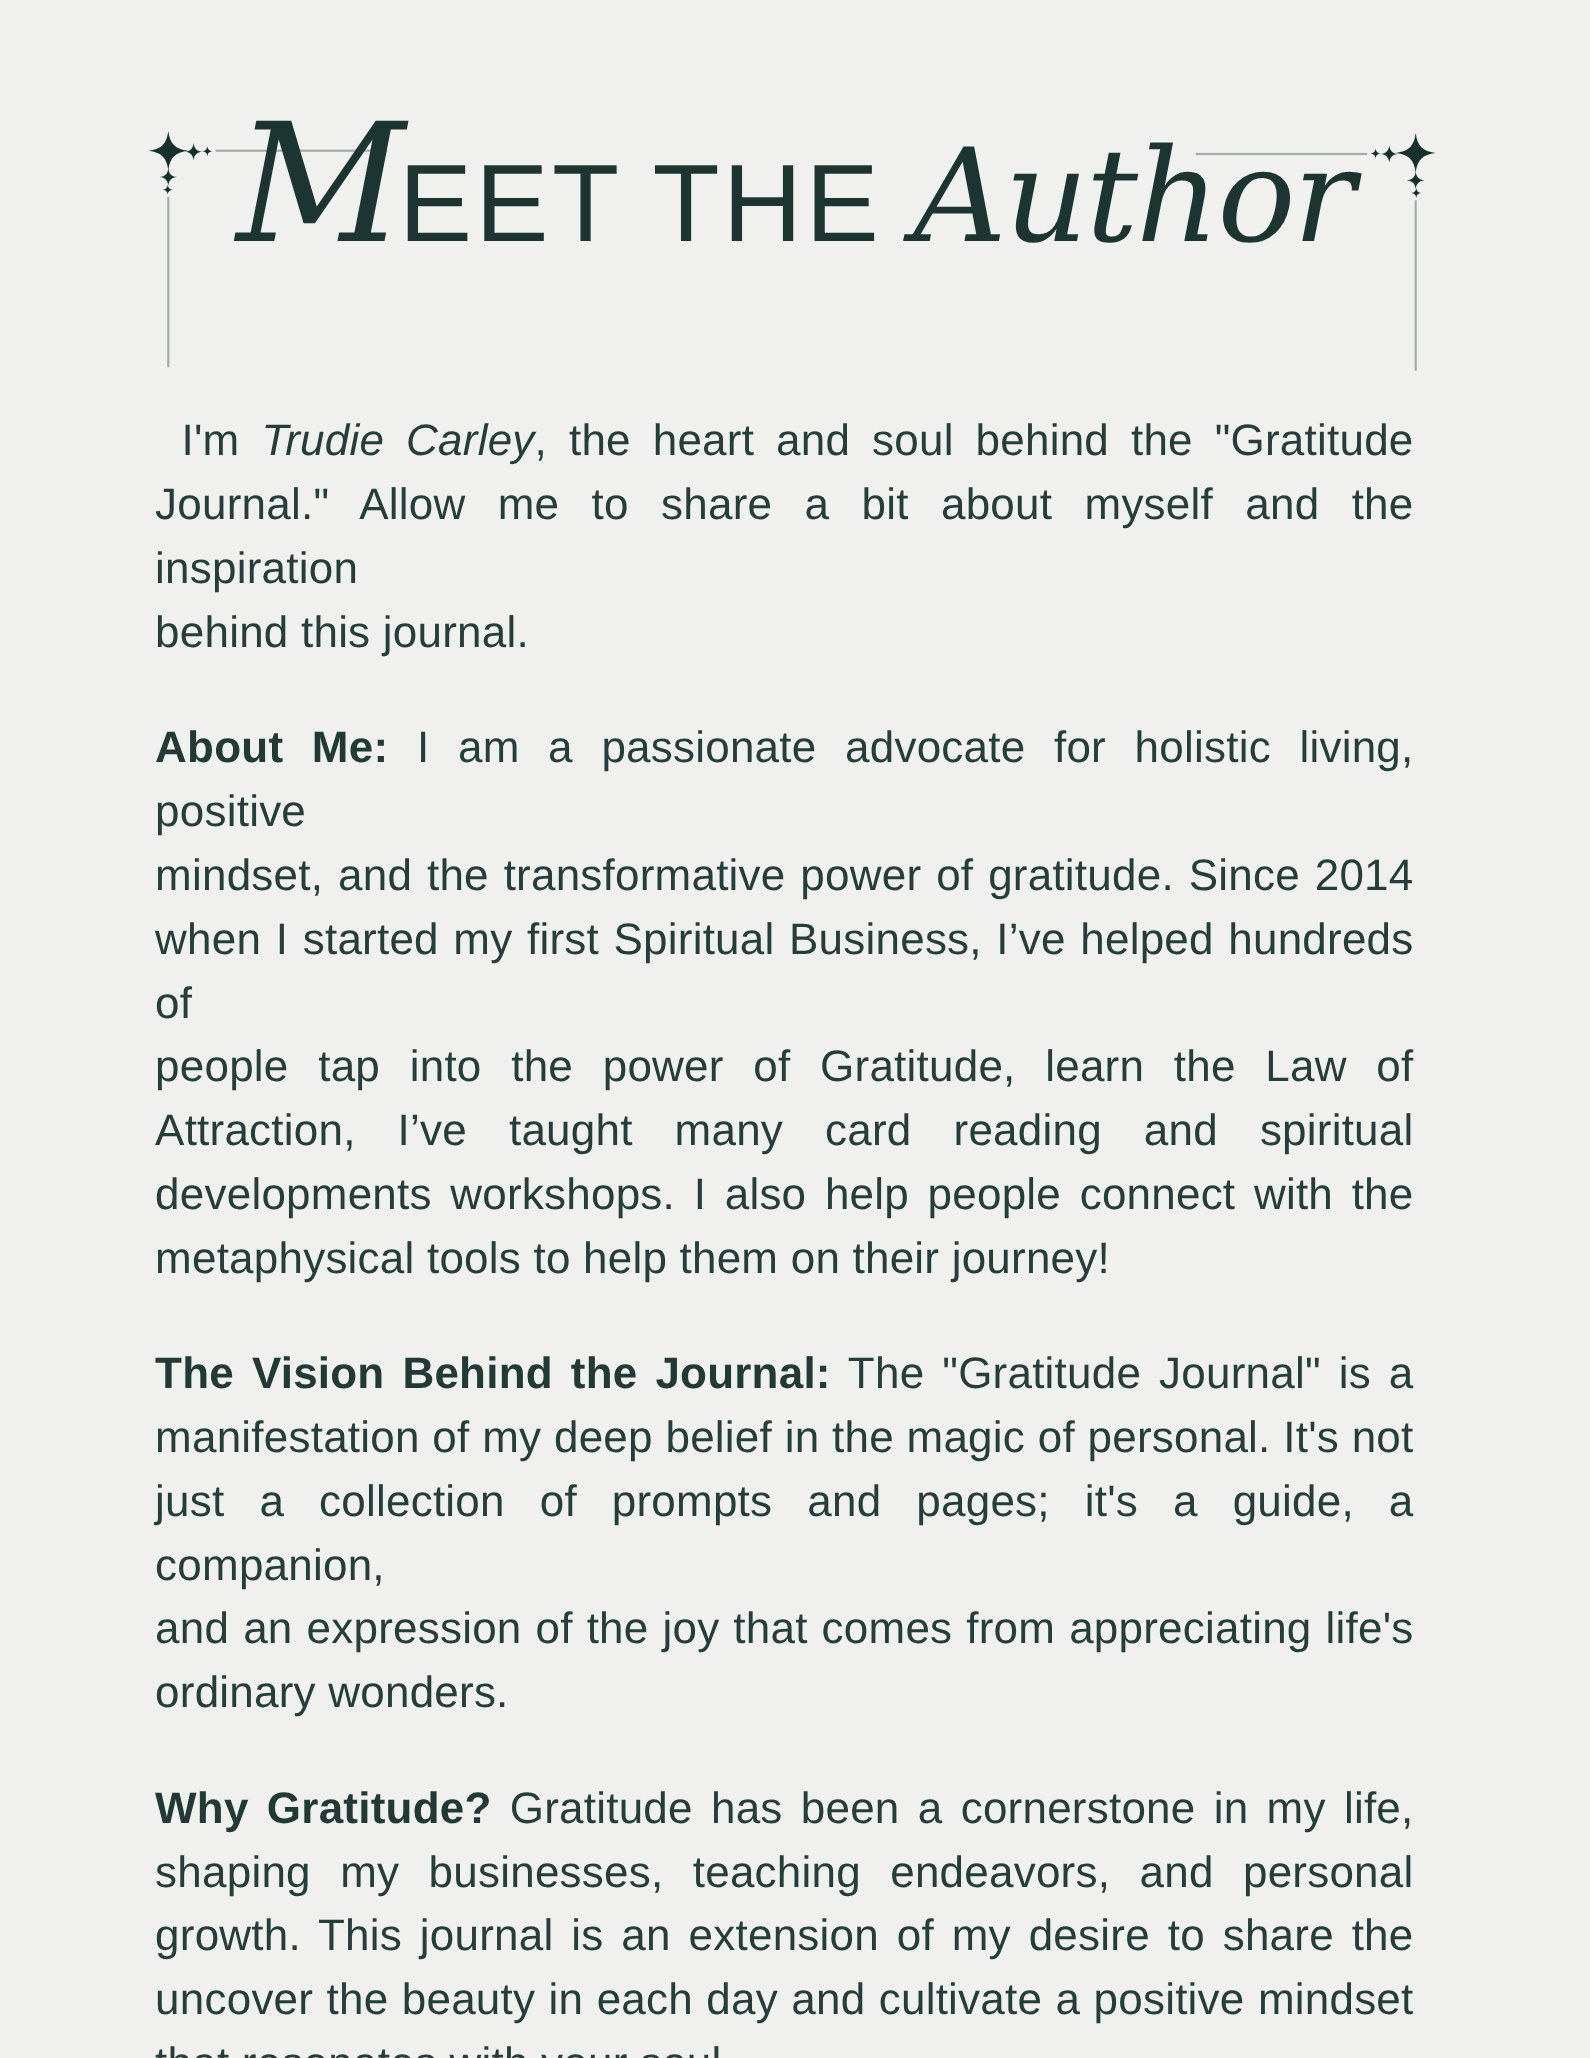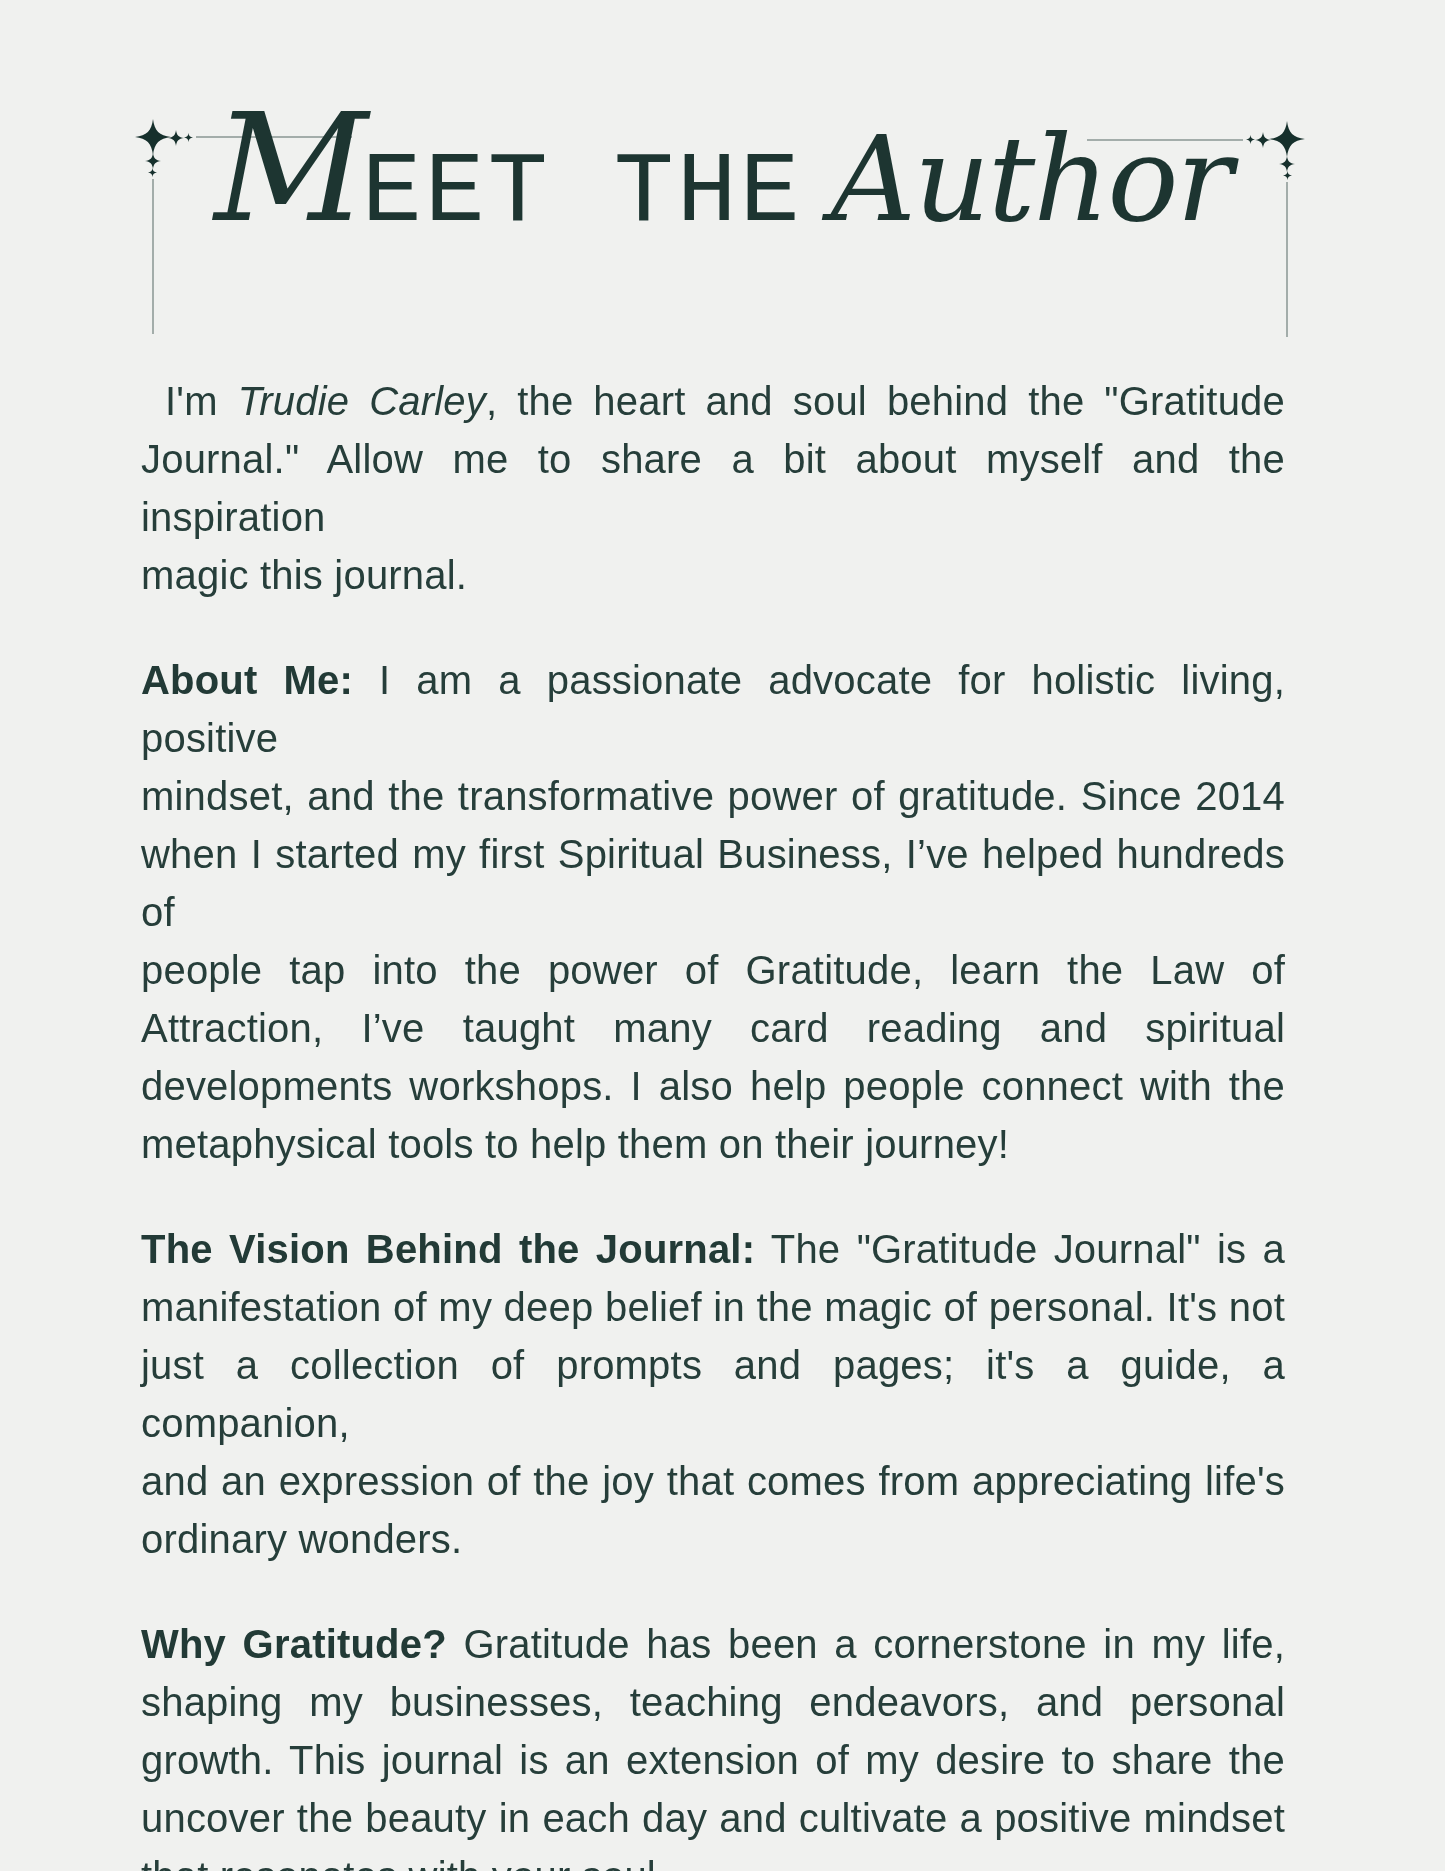--- a/index.html
+++ b/index.html
@@ -32,21 +32,21 @@
     white-space: pre;
   }
   .title-initial {
     font-family: "DejaVu Serif", serif;
     font-style: italic;
     font-size: 150px;
     line-height: 1;
     letter-spacing: -6px;
   }
   .title-caps {
-    font-family: Liberation Mono, monospace;
+    font-family: Liberation Sans, sans-serif;
     font-size: 100px;
     line-height: 1;
     letter-spacing: 3px;
   }
   .title-script {
     font-family: "DejaVu Serif", serif;
     font-style: italic;
     font-size: 118px;
     line-height: 1;
     margin-left: 28px;
@@ -138,21 +138,21 @@
   <div class="decor-line" style="left:1286px; top:182px; width:2px; height:155px;"></div>
 
   <h1 class="title" style="margin:0; font-weight:normal;">
     <span class="title-initial">M</span><span class="title-caps">EET THE</span><span class="title-script">Author</span>
   </h1>
 
   <div class="body-text" id="body-text">
       <div class="paragraph">
         <div class="line indent"><span>I'm </span><span class="seg-italic">Trudie Carley</span><span>, the heart and soul behind the "Gratitude</span></div>
         <div class="line"><span>Journal." Allow me to share a bit about myself and the inspiration</span></div>
-        <div class="line last"><span>magic this journal.</span></div>
+        <div class="line last"><span>behind this journal.</span></div>
       </div>
       <div class="paragraph">
         <div class="line"><span class="seg-bold">About Me:</span><span> I am a passionate advocate for holistic living, positive</span></div>
         <div class="line"><span>mindset, and the transformative power of gratitude. Since 2014</span></div>
         <div class="line"><span>when I started my first Spiritual Business, I’ve helped hundreds of</span></div>
         <div class="line"><span>people tap into the power of Gratitude, learn the Law of</span></div>
         <div class="line"><span>Attraction, I’ve taught many card reading and spiritual</span></div>
         <div class="line"><span>developments workshops. I also help people connect with the</span></div>
         <div class="line last"><span>metaphysical tools to help them on their journey!</span></div>
       </div>

